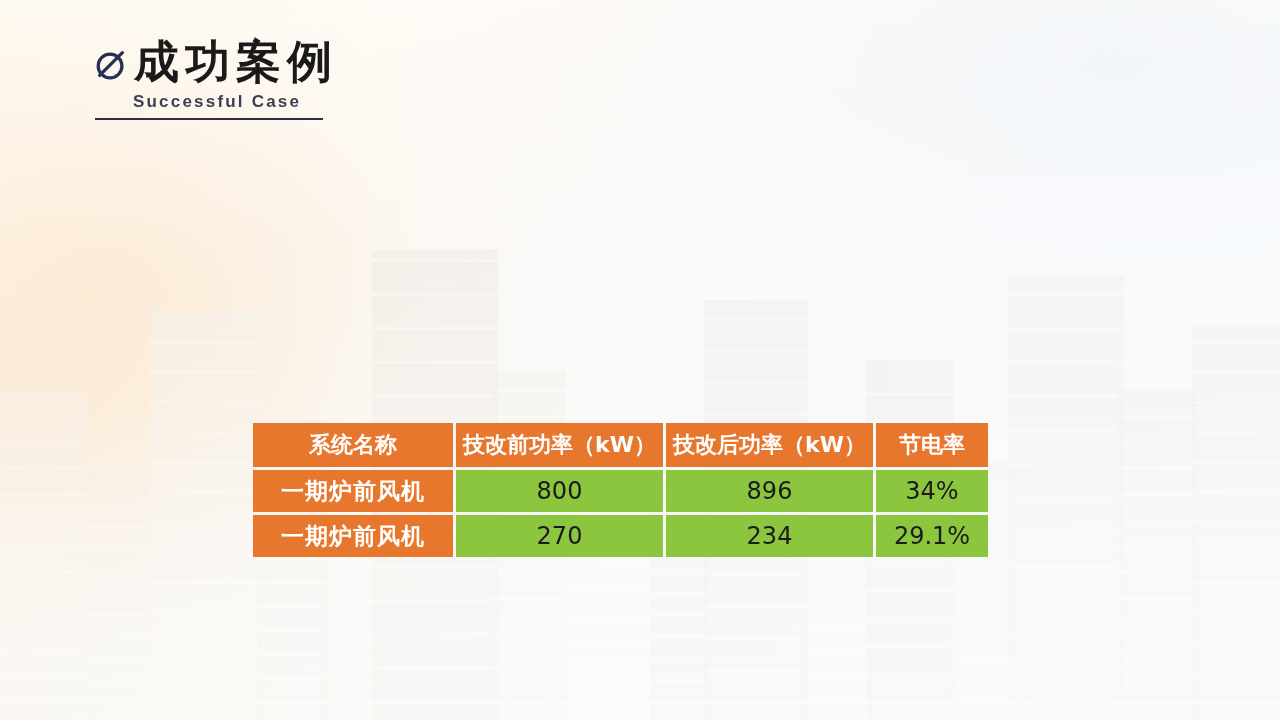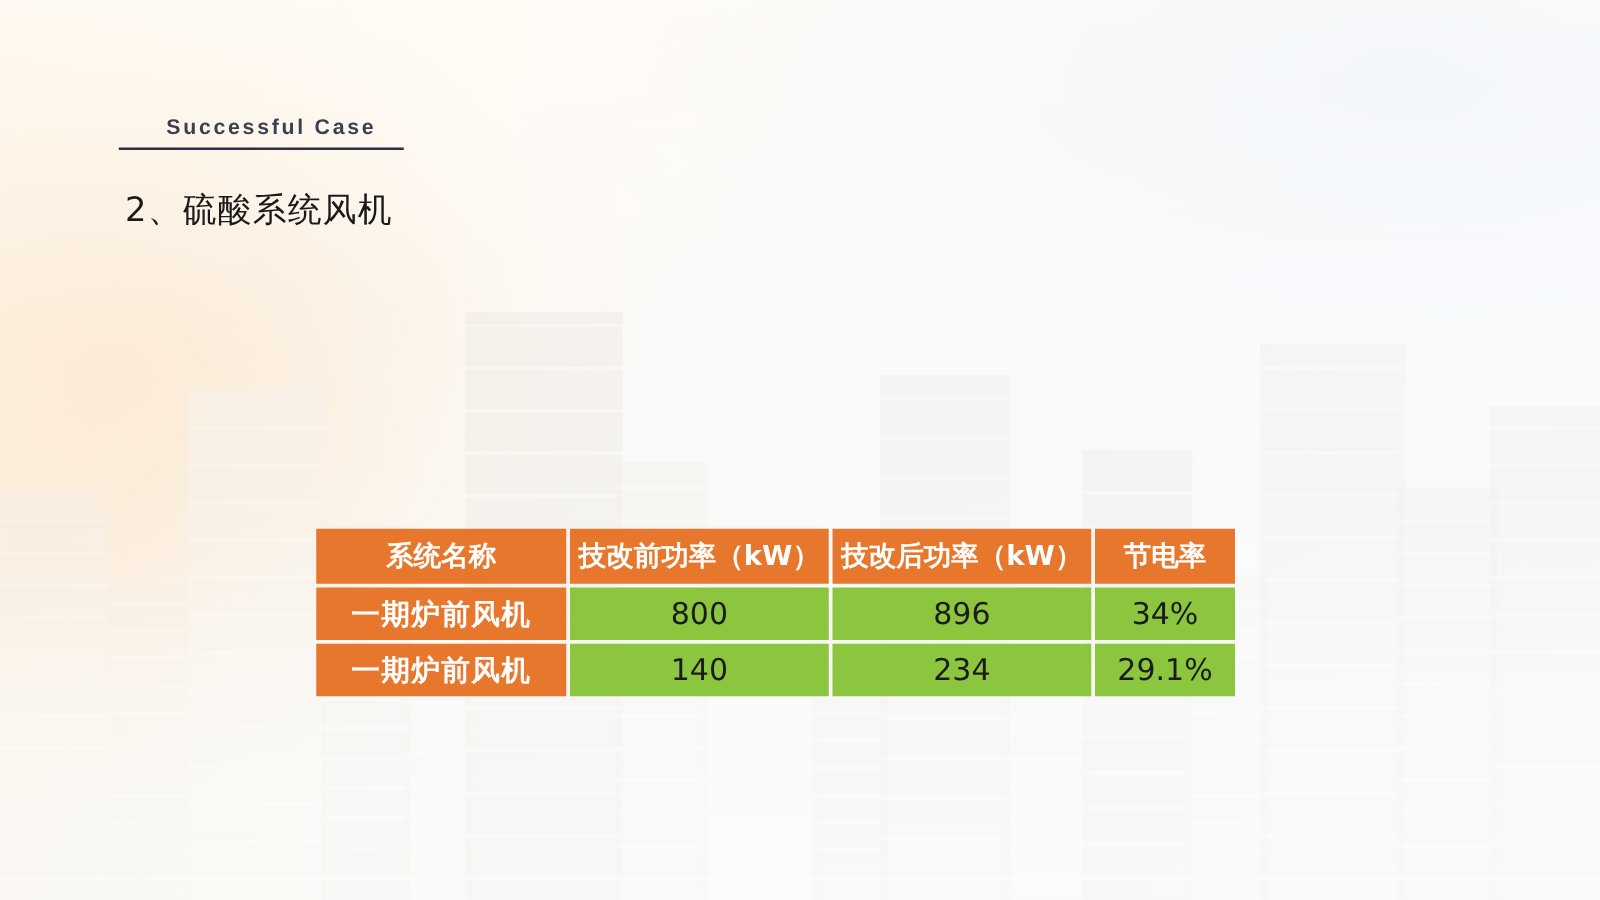--- a/index.html
+++ b/index.html
@@ -346,25 +346,31 @@
         <i style="bottom:346px"></i>
         <i style="bottom:376px"></i>
       </div>
     </div>
 
   <div class="bg-layer bg-haze"></div>
   <div class="bg-layer bg-haze2"></div>
 
   <div id="content">
 
+    <div class="title-row">
+      <svg class="slash-icon" viewBox="0 0 40 40">
+        <circle cx="19" cy="21" r="12.5" fill="none" stroke="#262f55" stroke-width="3.4"></circle>
+        <line x1="8" y1="31" x2="32" y2="7" stroke="#262f55" stroke-width="3.4" stroke-linecap="round"></line>
+      </svg>
+      <span class="title-cn">成功案例</span>
+    </div>
 
     <div class="subtitle">Successful Case</div>
     <div class="title-rule"></div>
 
-    <div class="section-no">2、硫酸系统风机</div>
 
 
     <div class="tbl-wrap">
       <table class="kv">
         <thead>
           <tr>
             <td class="hd c0">系统名称</td>
             <td class="hd c1">技改前功率（kW）</td>
             <td class="hd c2">技改后功率（kW）</td>
             <td class="hd c3">节电率</td>
@@ -372,21 +378,21 @@
         </thead>
         <tbody>
           <tr>
             <td class="rowlabel c0">一期炉前风机</td>
             <td class="val c1">800</td>
             <td class="val c2">896</td>
             <td class="val c3">34%</td>
           </tr>
           <tr>
             <td class="rowlabel c0">一期炉前风机</td>
-            <td class="val c1">140</td>
+            <td class="val c1">270</td>
             <td class="val c2">234</td>
             <td class="val c3">29.1%</td>
           </tr>
         </tbody>
       </table>
     </div>
 
   </div>
 </div>
 

